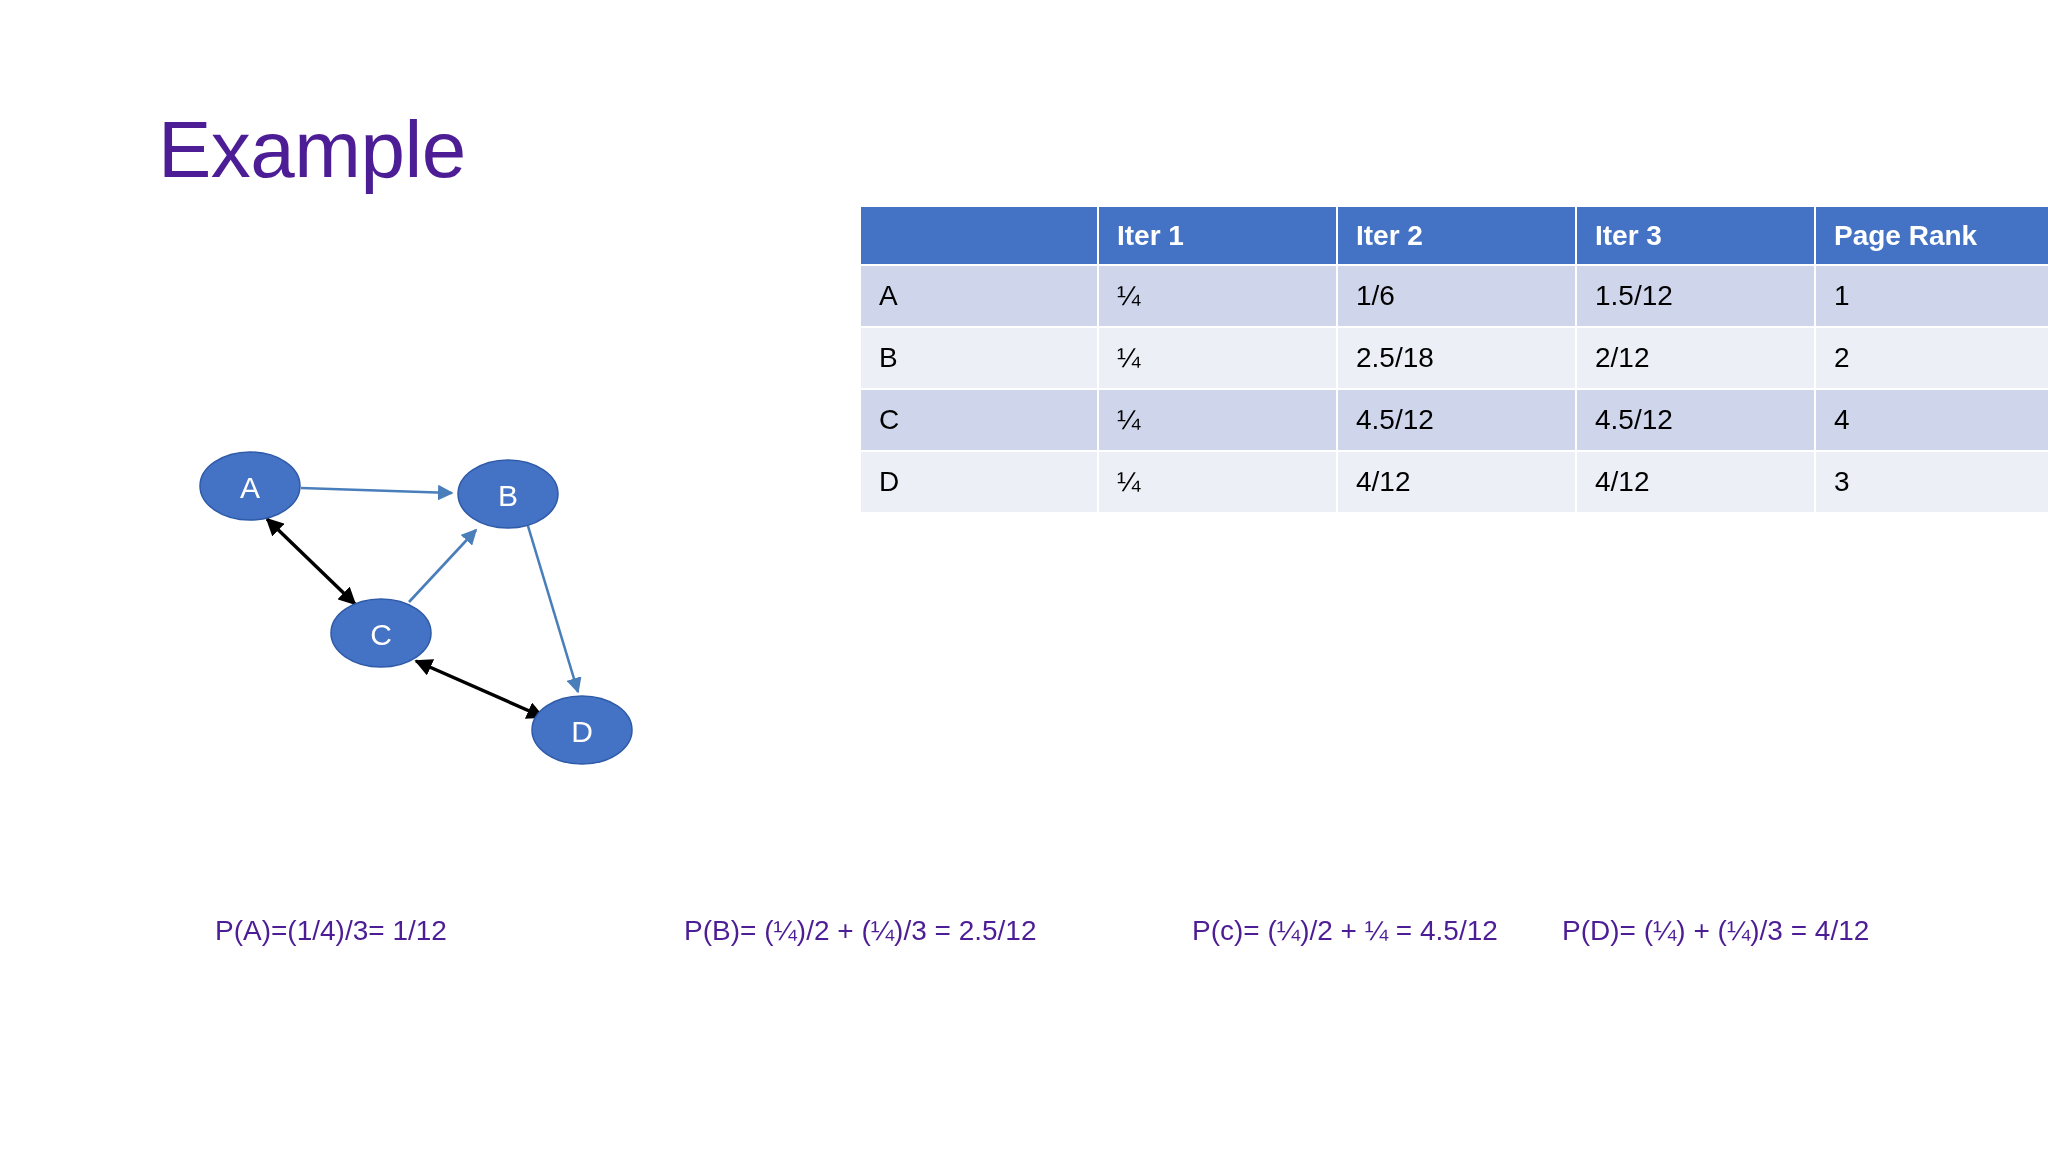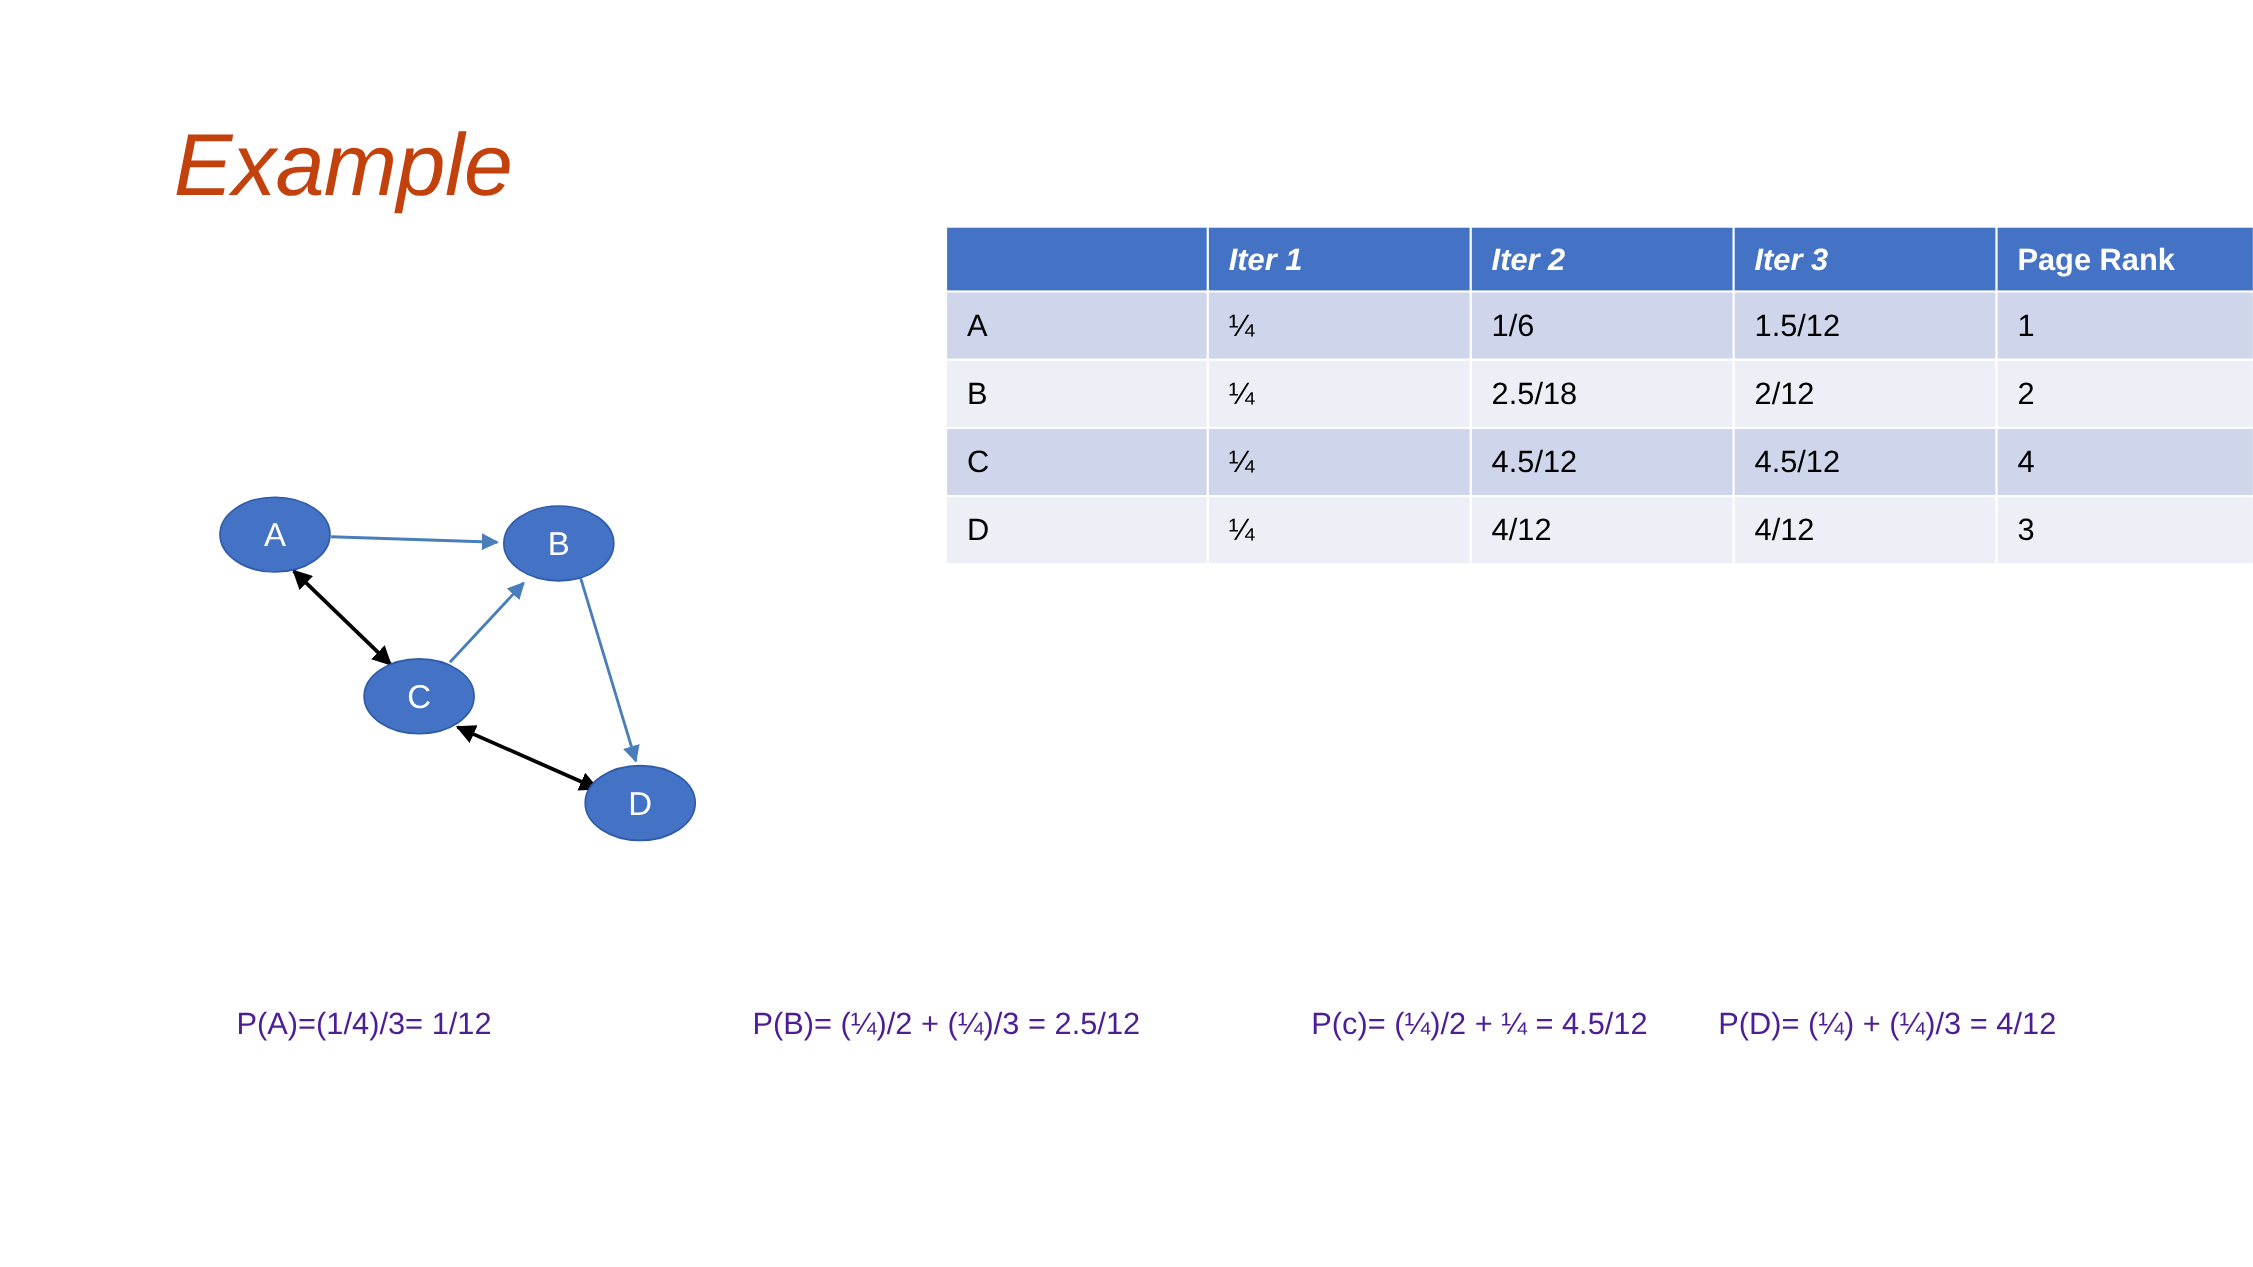--- a/index.html
+++ b/index.html
@@ -19,23 +19,22 @@
 
   
   #slide-title {
     position: absolute;
     left: 158px;
     top: 110px;
     font-size: 80px;
     line-height: 1.0;
     font-weight: 300;
     letter-spacing: -0.5px;
-    color: #c2410c;
+    color: #4c1d95;
     white-space: nowrap;
-    font-style: italic;
   }
 
   
   #rank-table {
     position: absolute;
     left: 859px;
     top: 205px;
     width: 1010px;
     border-collapse: separate;
     border-spacing: 2px 2px;
@@ -62,21 +61,21 @@
     height: 60px;
     color: #000000;
   }
   #rank-table tbody tr.band-dark td {
     background: #CFD5EA;
   }
   #rank-table tbody tr.band-light td {
     background: #EDEFF7;
   }
   .col-name  { width: 200px; }
-  .col-iter  { width: 201px; font-style: italic; }
+  .col-iter  { width: 201px; }
   .col-rank  { width: 200px; }
 
   
   #graph-figure {
     position: absolute;
     left: 150px;
     top: 420px;
     width: 540px;
     height: 390px;
   }

